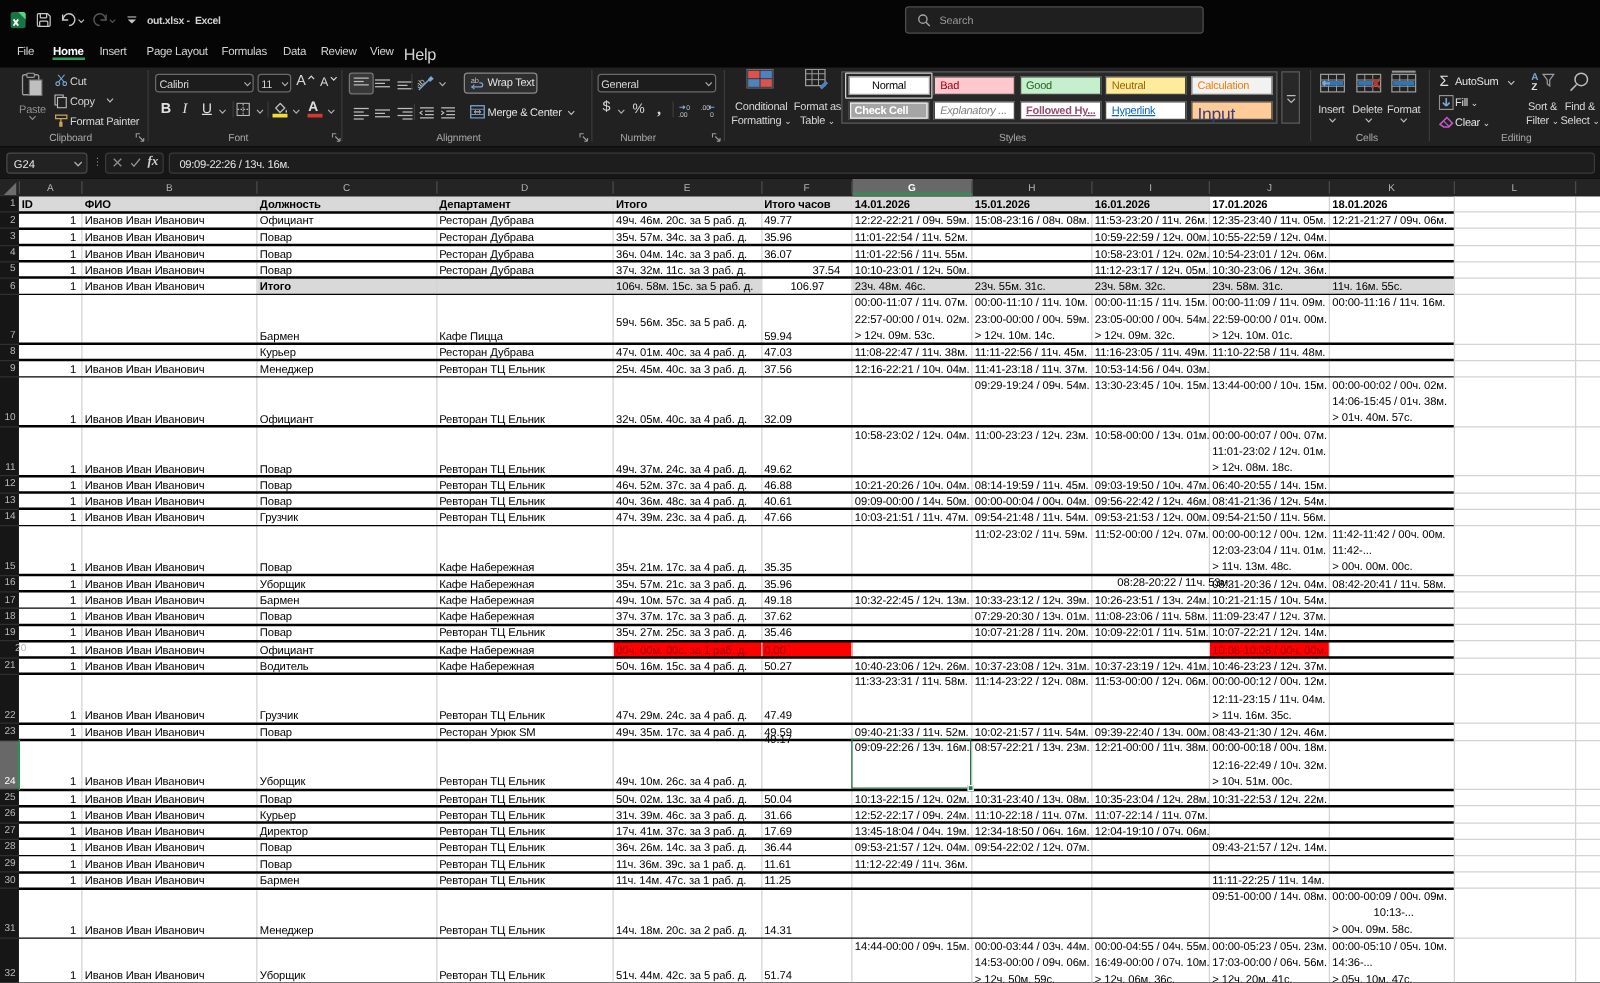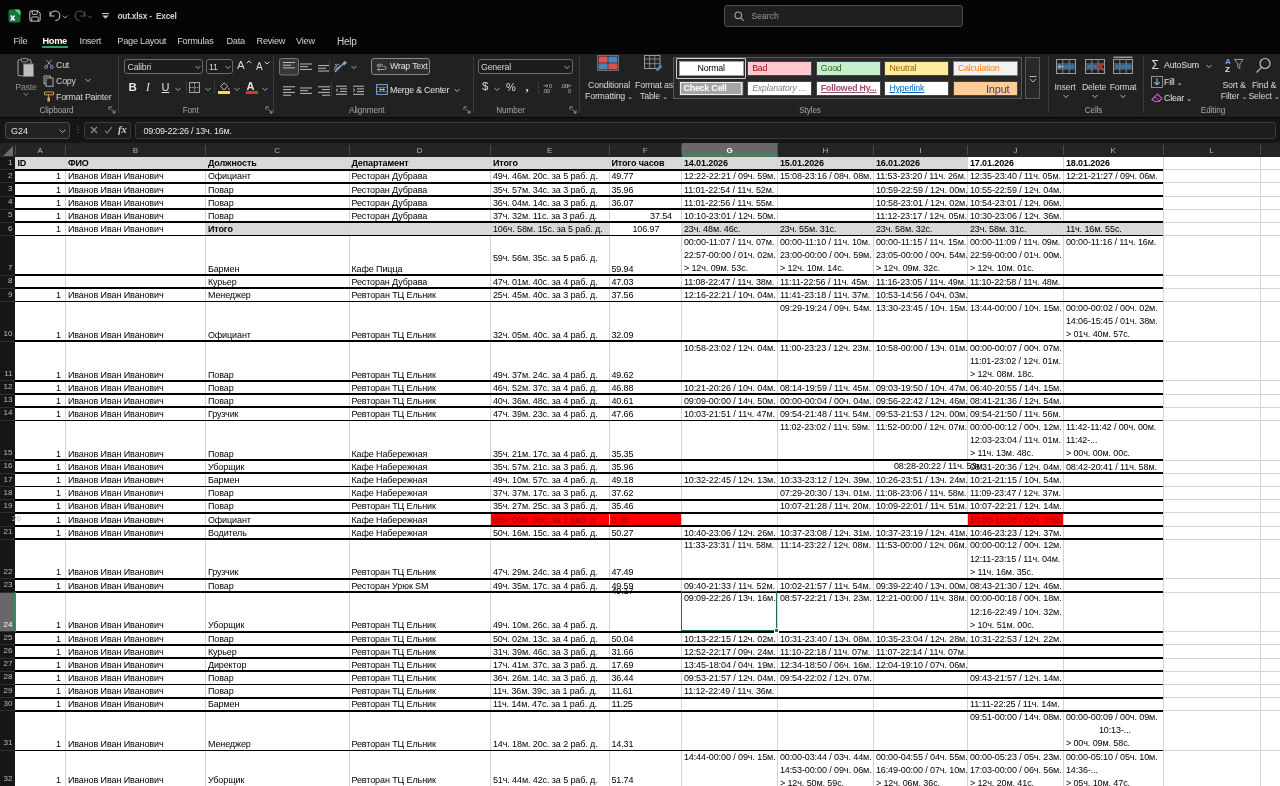--- a/index.html
+++ b/index.html
@@ -569,21 +569,21 @@
 <div class="abs" style="left:751.5px;top:11px;font-size:8.6px;color:#9b9b9b">Search</div>
 <div class="abs" style="left:0;top:32px;width:1280px;height:21.5px;background:#050505"></div>
 <div class="abs" style="left:13.5px;top:35.8px;font-size:9.2px;letter-spacing:-0.25px;color:#d2d2d2">File</div>
 <div class="abs" style="left:42.4px;top:35.8px;font-size:9.2px;letter-spacing:-0.25px;font-weight:bold;color:#ffffff">Home</div>
 <div class="abs" style="left:79.6px;top:35.8px;font-size:9.2px;letter-spacing:-0.25px;color:#d2d2d2">Insert</div>
 <div class="abs" style="left:117.3px;top:35.8px;font-size:9.2px;letter-spacing:-0.25px;color:#d2d2d2">Page Layout</div>
 <div class="abs" style="left:177.2px;top:35.8px;font-size:9.2px;letter-spacing:-0.25px;color:#d2d2d2">Formulas</div>
 <div class="abs" style="left:226.4px;top:35.8px;font-size:9.2px;letter-spacing:-0.25px;color:#d2d2d2">Data</div>
 <div class="abs" style="left:256.5px;top:35.8px;font-size:9.2px;letter-spacing:-0.25px;color:#d2d2d2">Review</div>
 <div class="abs" style="left:296.1px;top:35.8px;font-size:9.2px;letter-spacing:-0.25px;color:#d2d2d2">View</div>
-<div class="abs" style="left:337px;top:35.8px;font-size:10px;letter-spacing:-0.25px;color:#d2d2d2">Help</div>
+<div class="abs" style="left:323px;top:35.8px;font-size:13px;letter-spacing:-0.25px;color:#d2d2d2">Help</div>
 <div class="abs" style="left:42px;top:46px;width:26px;height:2px;background:#2e9e5e"></div>
 <div class="abs" style="left:0;top:53.5px;width:1280px;height:64.5px;background:#212121"></div>
 <div class="abs" style="left:0;top:117px;width:1280px;height:1px;background:#070707"></div>
 <svg class="abs" style="left:17px;top:57.5px" width="20" height="19" viewBox="0 0 20 19">
 <rect x="1" y="1.8" width="13" height="16" rx="1.5" fill="none" stroke="#9a9a9a" stroke-width="1.1"></rect>
 <rect x="4.5" y="0.5" width="6" height="3.4" rx="0.8" fill="#212121" stroke="#9a9a9a" stroke-width="0.9"></rect>
 <rect x="6.5" y="6" width="10" height="12.5" fill="#bfbfbf" stroke="#777" stroke-width="0.9"></rect>
 </svg>
 <div class="rt" style="left:10px;top:82px;width:32px;text-align:center;color:#8f8f8f">Paste</div>
 <svg class="abs" style="left:22.5px;top:92px" width="6" height="5" viewBox="0 0 6.6 5" fill="none" stroke="#8f8f8f" stroke-width="1">
@@ -798,21 +798,21 @@
 <div class="abs" style="left:678.6px;top:80.6px;width:65px;height:15.5px;background:#a5a5a5;border:1px solid #3f3f3f;box-sizing:border-box"></div>
 <div class="abs" style="left:680.1px;top:82.1px;width:62px;height:12.5px;border:1px solid #ededed;box-sizing:border-box"></div>
 <div class="abs" style="left:683.6px;top:83.1px;font-size:8.8px;letter-spacing:-0.2px;color:#ffffff;font-weight:bold;white-space:nowrap">Check Cell</div>
 <div class="abs" style="left:747.2px;top:80.6px;width:65px;height:15.5px;background:#ffffff;border:1px solid #444;box-sizing:border-box"></div>
 <div class="abs" style="left:752.2px;top:83.1px;font-size:8.8px;letter-spacing:-0.2px;color:#7f7f7f;font-style:italic;white-space:nowrap">Explanatory ...</div>
 <div class="abs" style="left:815.8px;top:80.6px;width:65px;height:15.5px;background:#ffffff;border:1px solid #444;box-sizing:border-box"></div>
 <div class="abs" style="left:820.8px;top:83.1px;font-size:8.8px;letter-spacing:-0.2px;color:#954f72;text-decoration:underline;font-weight:bold;white-space:nowrap">Followed Hy...</div>
 <div class="abs" style="left:884.4px;top:80.6px;width:65px;height:15.5px;background:#ffffff;border:1px solid #444;box-sizing:border-box"></div>
 <div class="abs" style="left:889.4px;top:83.1px;font-size:8.8px;letter-spacing:-0.2px;color:#0563c1;text-decoration:underline;white-space:nowrap">Hyperlink</div>
 <div class="abs" style="left:953.0px;top:80.6px;width:65px;height:15.5px;background:#ffcc99;border:1px solid #444;box-sizing:border-box"></div>
-<div class="abs" style="left:986px;top:83.1px;font-size:11px;letter-spacing:-0.2px;color:#3f3f76;white-space:nowrap">Input</div>
+<div class="abs" style="left:958.0px;top:83.1px;font-size:14px;letter-spacing:-0.2px;color:#3f3f76;white-space:nowrap">Input</div>
 <div class="abs" style="left:1024.5px;top:56.5px;width:15.5px;height:42.5px;border:1px solid #5a5a5a;background:#282828;box-sizing:border-box"></div>
 <svg class="abs" style="left:1028.5px;top:72.5px" width="8" height="11" viewBox="0 0 8 11" fill="none" stroke="#bdbdbd" stroke-width="0.9">
 <path d="M0.5 3.5 h7"></path>
       <path d="M1 6 L4 9 L7 6"></path>
 </svg>
 <div class="gl" style="left:750px;top:106px;width:120px;">Styles</div>
 <div class="abs" style="left:1047.5px;top:56px;width:1px;height:57px;background:#3a3a3a"></div>
 <svg class="abs" style="left:1056px;top:58.5px;overflow:visible" width="20" height="15" viewBox="0 0 20 15">
       <rect x="0.5" y="0.5" width="19" height="14" fill="none" stroke="#9a9a9a" stroke-width="1"></rect>
 <path d="M0.5 5 H19.5 M0.5 10 H19.5 M6.8 0.5 V14.5 M13.2 0.5 V14.5" stroke="#9a9a9a" stroke-width="0.8"></path>

